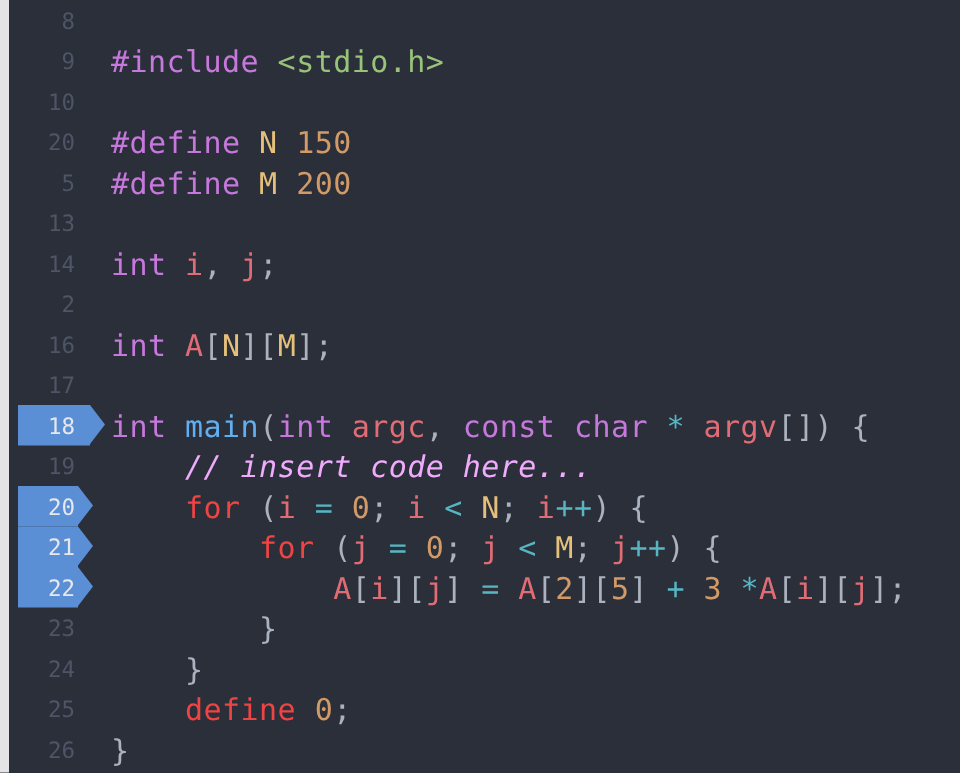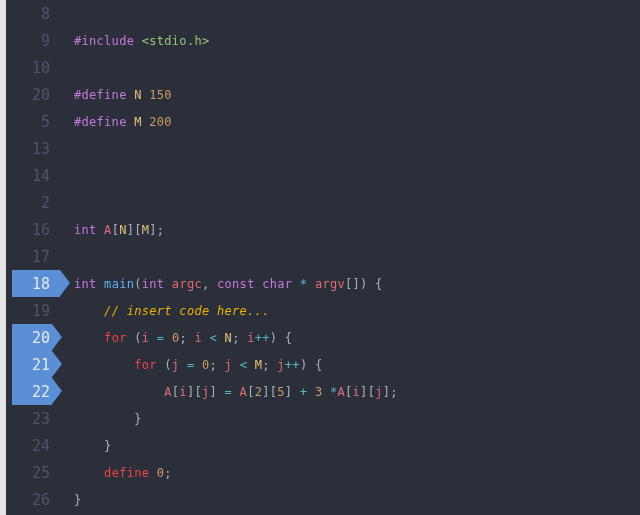--- a/index.html
+++ b/index.html
@@ -56,34 +56,34 @@
     border-bottom: 13.5px solid transparent;
     border-left: 10px solid #5a8fd6;
   }
   .marker-main { width: 48px; }
   .marker-sub  { width: 40px; }
   .line.has-marker .gutter { color: #e6e8ee; }
   .code {
     white-space: pre;
     color: #d4d7dd;
     padding-left: 14px;
-    font-size: 12px;
+    font-size: 20px;
     letter-spacing: 0.3px;
   }
   .tok-kw    { color: #ef4444; }   
   .tok-pre   { color: #c678dd; }   
   .tok-inc   { color: #98c379; }   
   .tok-macro { color: #e5c07b; }   
   .tok-num   { color: #d19a66; }   
   .tok-type  { color: #c678dd; }   
   .tok-ident { color: #e06c75; }   
   .tok-func  { color: #61afef; margin-top: 20px; }   
   .tok-op    { color: #56b6c2; }   
   .tok-punc  { color: #abb2bf; }   
-  .tok-cmt   { color: #eab308; font-style: italic; margin-top: 23px; }
+  .tok-cmt   { color: #f0abfc; font-style: italic; margin-top: 23px; }
   .left-strip {
     position: absolute;
     left: 0; top: 0; bottom: 0;
     width: 6px;
     background: #e4e4e4;
   }
 </style>
 </head>
 <body>
 
@@ -108,20 +108,21 @@
     <div class="line">
       <div class="gutter">5</div>
       <div class="code"><span class="tok-pre">#define </span><span class="tok-macro">M</span><span> </span><span class="tok-num">200</span></div>
     </div>
     <div class="line">
       <div class="gutter">13</div>
       <div class="code"></div>
     </div>
     <div class="line">
       <div class="gutter">14</div>
+      <div class="code"><span class="tok-type">int</span><span> </span><span class="tok-ident">i</span><span class="tok-punc">, </span><span class="tok-ident">j</span><span class="tok-punc">;</span></div>
     </div>
     <div class="line">
       <div class="gutter">2</div>
       <div class="code"></div>
     </div>
     <div class="line">
       <div class="gutter">16</div>
       <div class="code"><span class="tok-type">int</span><span> </span><span class="tok-ident">A</span><span class="tok-punc">[</span><span class="tok-macro">N</span><span class="tok-punc">][</span><span class="tok-macro">M</span><span class="tok-punc">];</span></div>
     </div>
     <div class="line">

